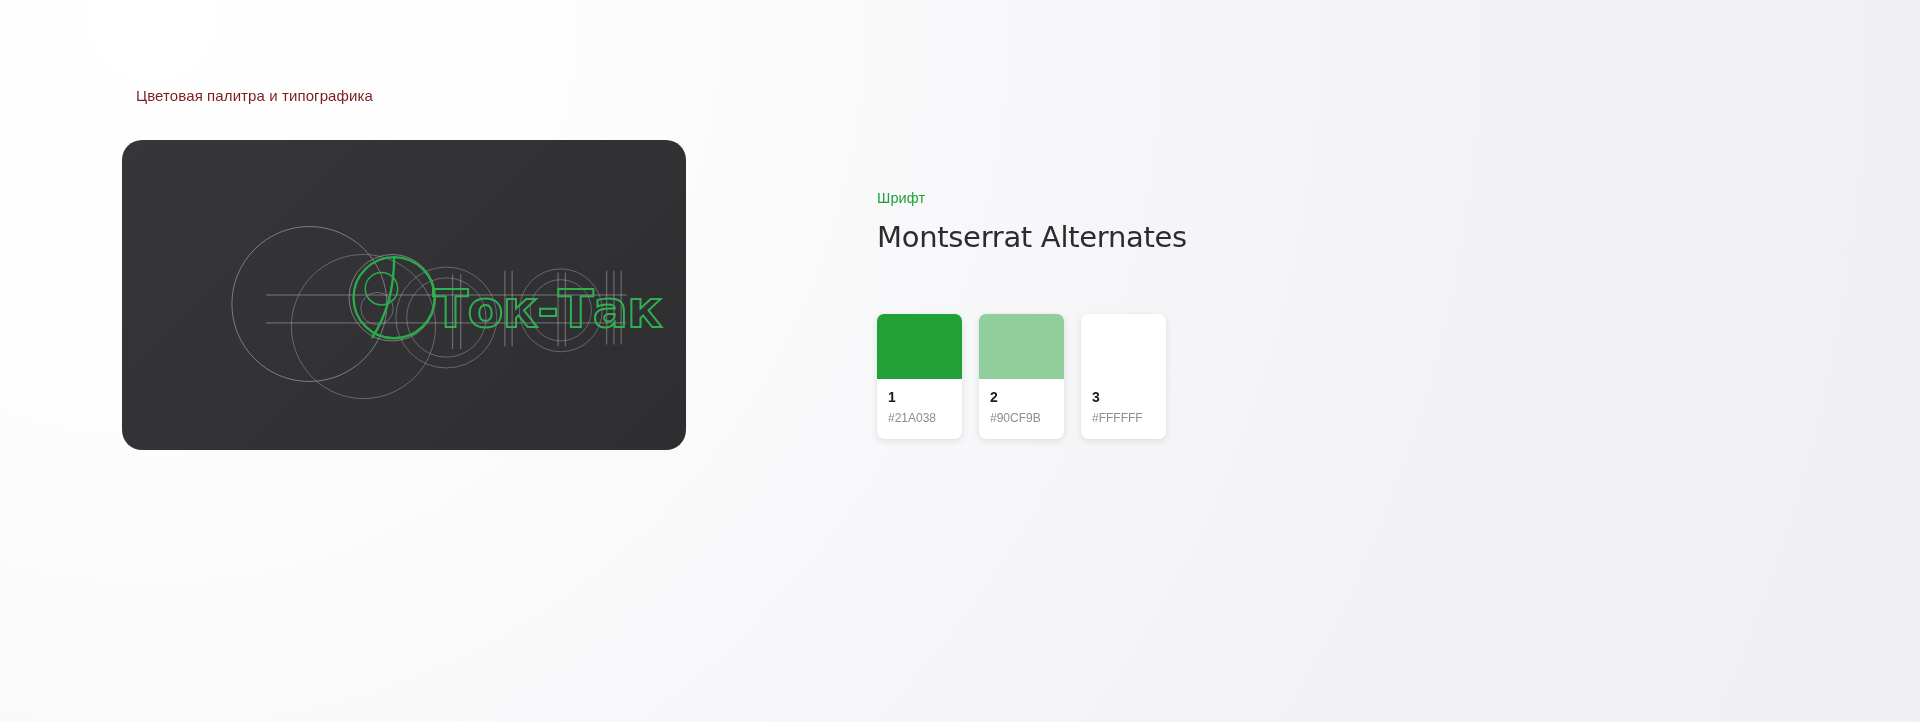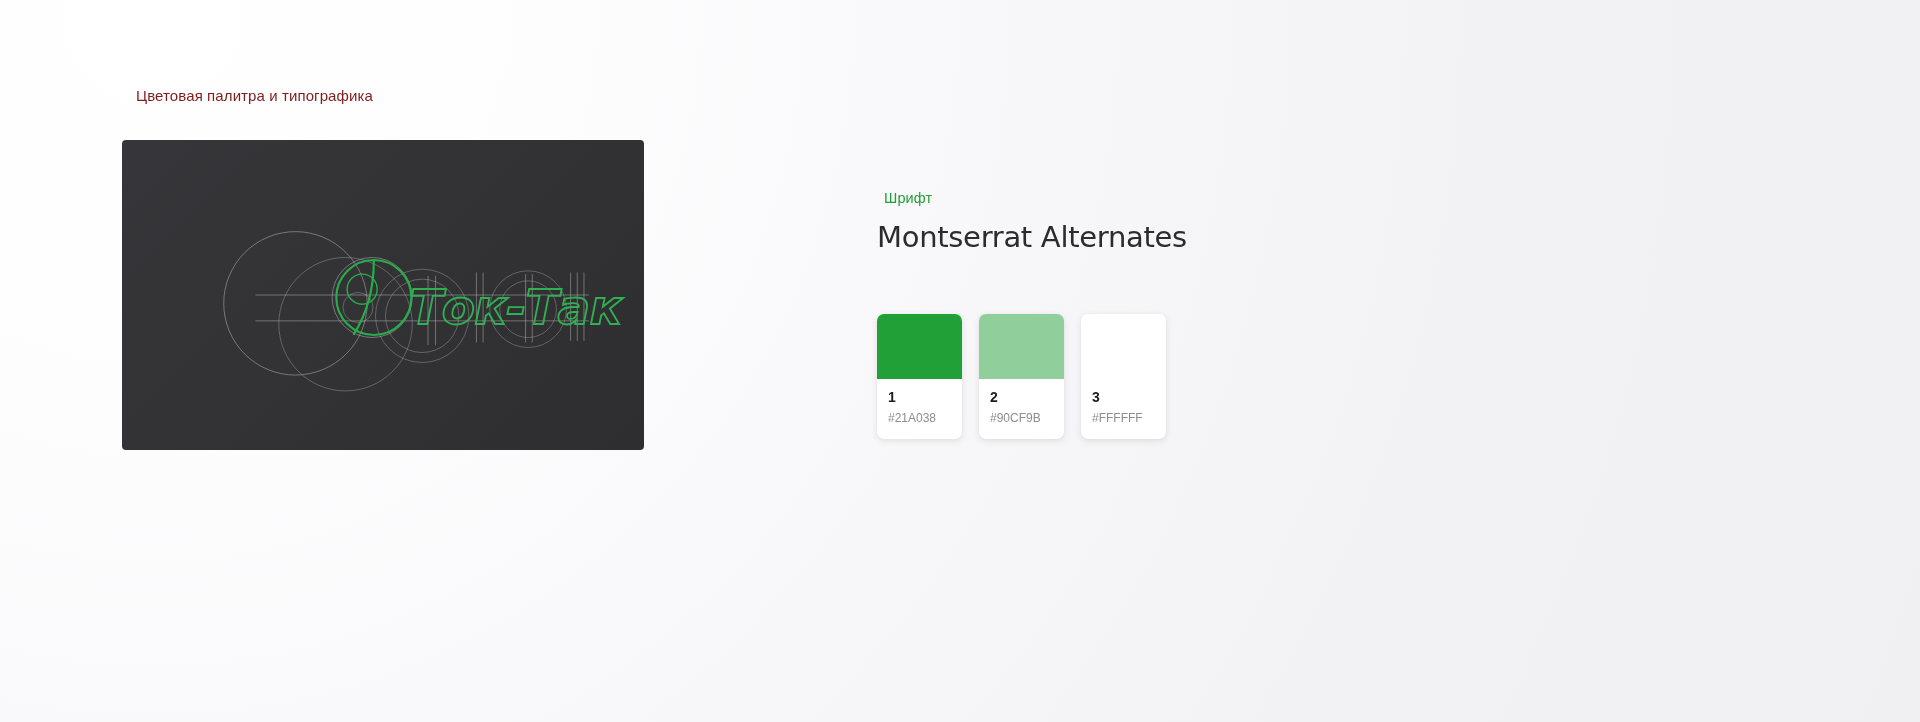--- a/index.html
+++ b/index.html
@@ -23,25 +23,24 @@
     font-size:15px;
     letter-spacing:0.1px;
     color:#7f1d1d;
     white-space:nowrap;
   }
 
   
   .logo-card {
     position:absolute;
     left:122px; top:140px;
-    width:522px; height:310px;
+    width:564px; height:310px;
     background:linear-gradient(135deg, #36363a 0%, #333336 40%, #2e2e31 100%);
-    border-radius:4px;
+    border-radius:20px;
     overflow:hidden;
-    font-style:italic;
   }
   .logo-card svg { display:block; width:100%; height:100%; }
 
   .guide       { stroke:#b9b9bb; stroke-opacity:.62; stroke-width:1; fill:none; }
   .guide-soft  { stroke:#b9b9bb; stroke-opacity:.45; stroke-width:1; fill:none; }
   .guide-line  { stroke:#c2c2c4; stroke-opacity:.55; stroke-width:1; }
   .mark        { stroke:#27ae4a; stroke-width:2.6; fill:none; stroke-linecap:round; }
   .mark-thin   { stroke:#27ae4a; stroke-width:1.7; fill:none; }
   .word-text {
     fill:none;
@@ -57,21 +56,20 @@
   .right-col {
     position:absolute;
     left:877px; top:190px;
     width:700px;
   }
   .font-label {
     font-size:14.5px;
     color:#21a038;
     letter-spacing:0.1px;
     margin-bottom:14px;
-    margin-left:7px;
   }
   .font-name {
     font-size:29px;
     font-weight:400;
     color:#2c2c2e;
     letter-spacing:-0.3px;
     font-family:"DejaVu Sans", sans-serif;
     white-space:nowrap;
   }
 

